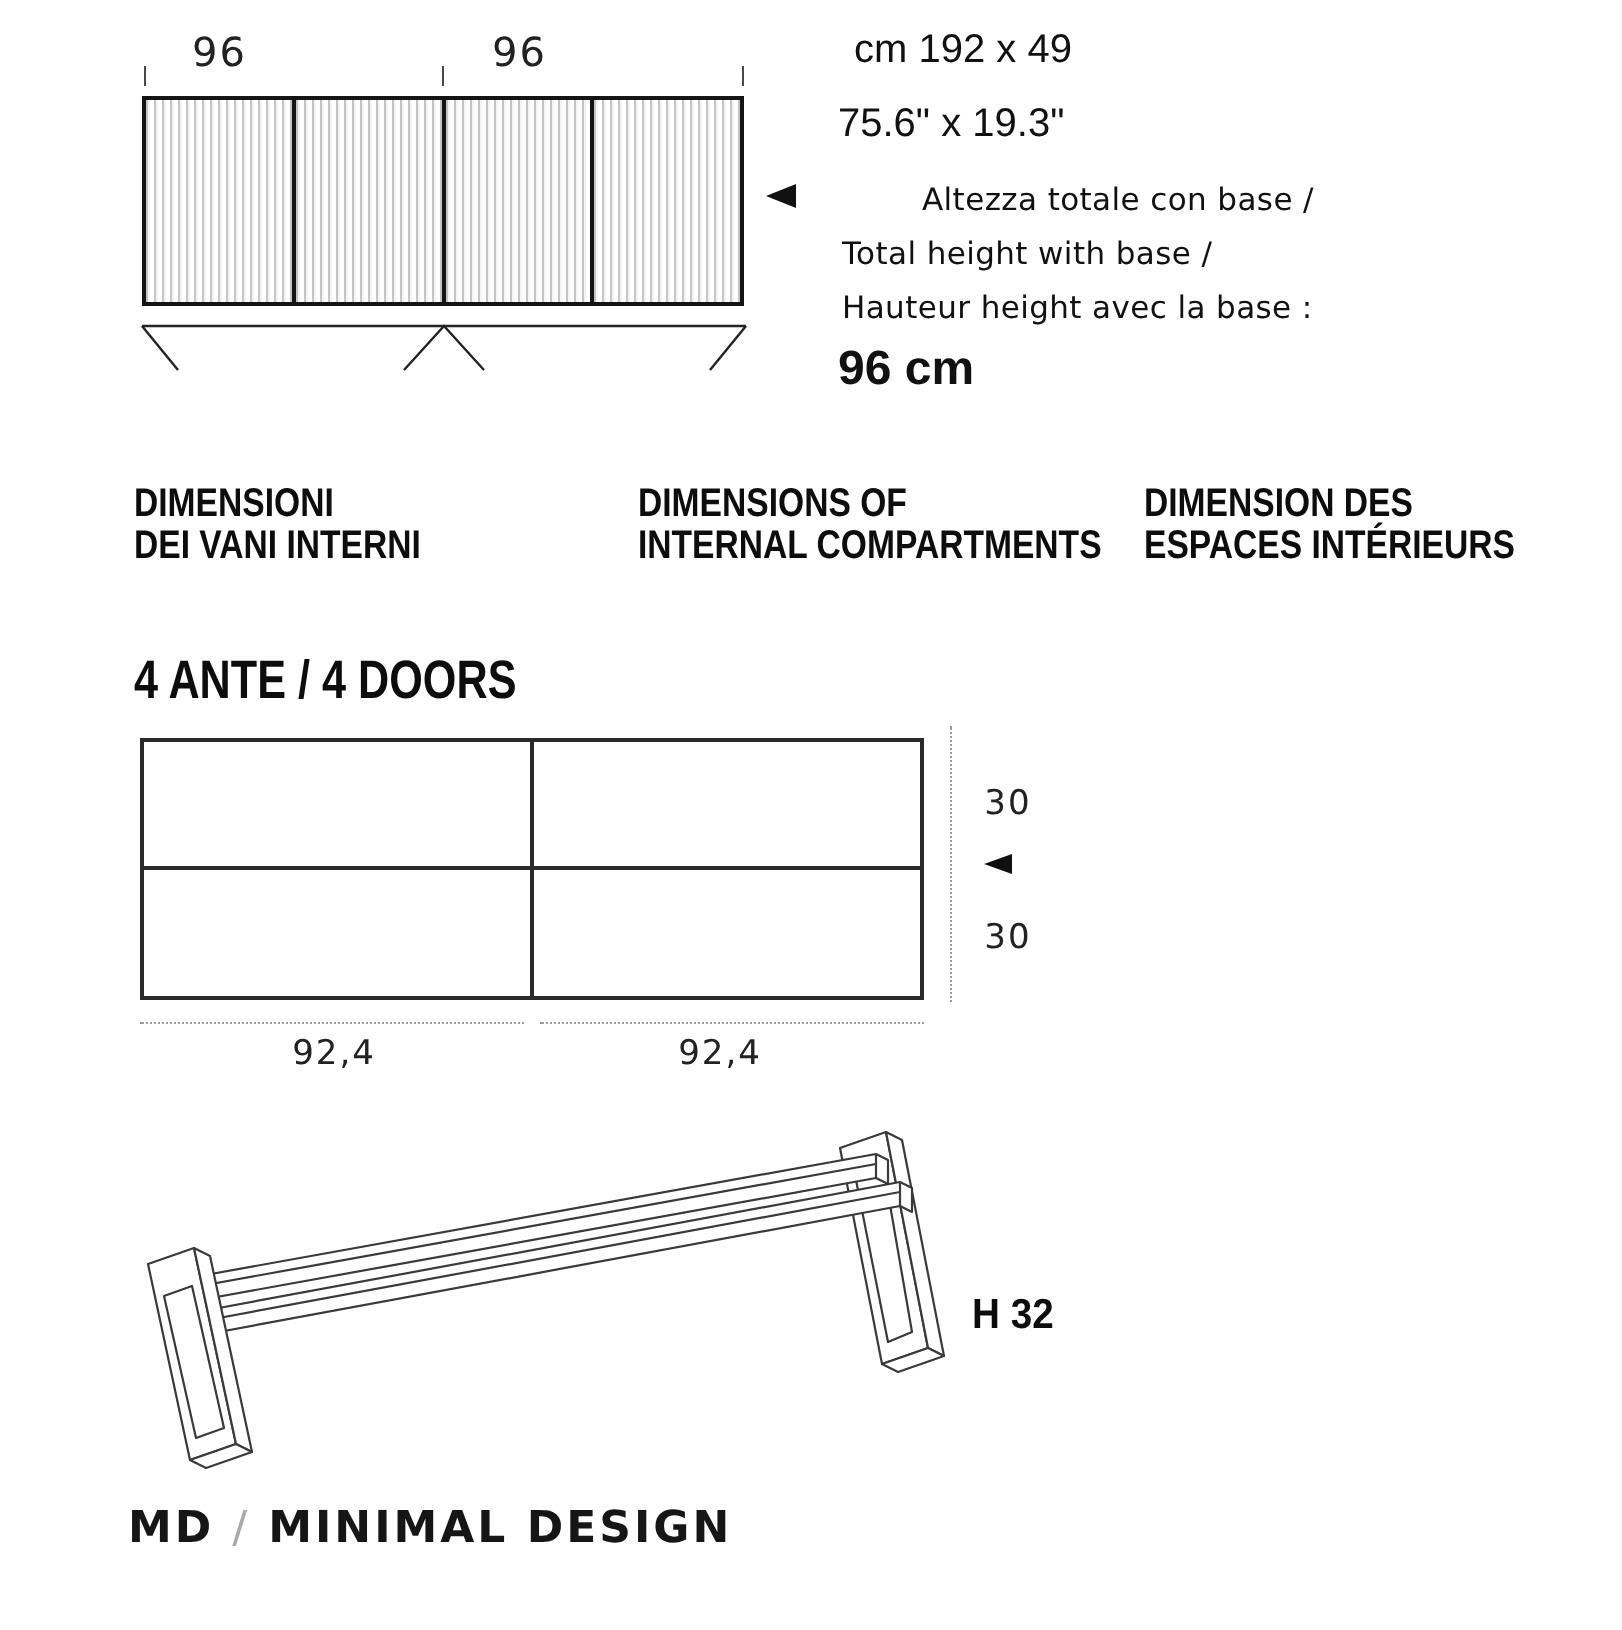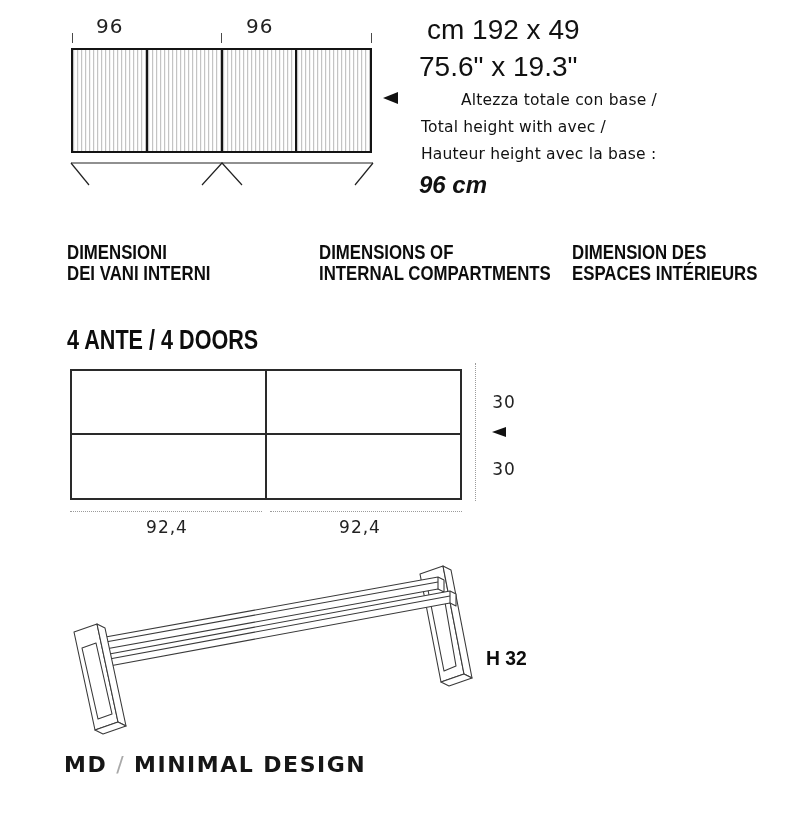--- a/index.html
+++ b/index.html
@@ -29,26 +29,26 @@
   .door + .door{border-left:2px solid #141414;}
 
   .arrow-left{
     width:0;height:0;
     border-top:6px solid transparent;
     border-bottom:6px solid transparent;
     border-right:15px solid #111;
   }
 
   
-  .size-big{font-size:28px;color:#111;}
+  .size-big{font-size:20px;color:#111;}
   .size-note{
     font-family:"DejaVu Sans",sans-serif;font-size:15.5px;
     letter-spacing:.2px;color:#111;
   }
-  .size-height{font-size:24px;font-weight:700;color:#111;font-style:italic;}
+  .size-height{font-size:24px;font-weight:700;color:#111;}
 
   
   .col-header{
     font-weight:700;font-size:20px;line-height:21px;color:#0d0d0d;
     transform:scaleX(.84);transform-origin:0 0;white-space:nowrap;
   }
   .section-title{
     font-weight:700;font-size:27px;color:#0d0d0d;
     transform:scaleX(.8);transform-origin:0 0;white-space:nowrap;
   }
@@ -103,21 +103,21 @@
       <path d="M133,25 L153,3 L173,25"></path>
       <line x1="286" y1="25" x2="304" y2="3"></line>
     </g>
   </svg>
 
   <div class="abs arrow-left" style="left:383px;top:92px;"></div>
 
   <div class="abs size-big nowrap" style="left:427px;top:14px;">cm 192 x 49</div>
   <div class="abs size-big nowrap" style="left:419px;top:51px;">75.6" x 19.3"</div>
   <div class="abs size-note nowrap" style="left:421px;top:91px;margin-left:40px;">Altezza totale con base /</div>
-  <div class="abs size-note nowrap" style="left:421px;top:118px;">Total height with avec /</div>
+  <div class="abs size-note nowrap" style="left:421px;top:118px;">Total height with base /</div>
   <div class="abs size-note nowrap" style="left:421px;top:145px;">Hauteur height avec la base :</div>
   <div class="abs size-height nowrap" style="left:419px;top:171px;">96 cm</div>
 
   <div class="abs col-header" style="left:67px;top:242px;">
     <div>DIMENSIONI</div>
     <div>DEI VANI INTERNI</div>
   </div>
   <div class="abs col-header" style="left:319px;top:242px;">
     <div>DIMENSIONS OF</div>
     <div>INTERNAL COMPARTMENTS</div>

